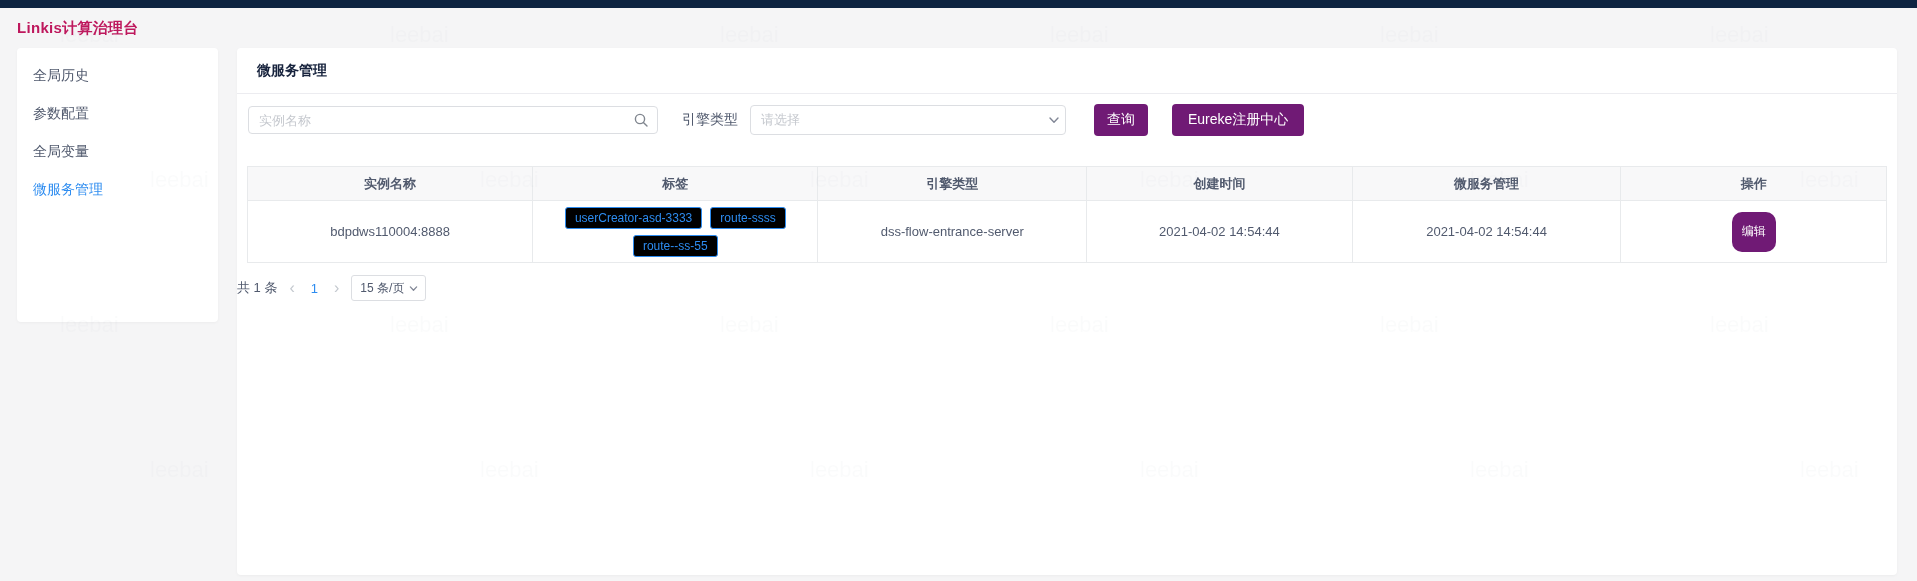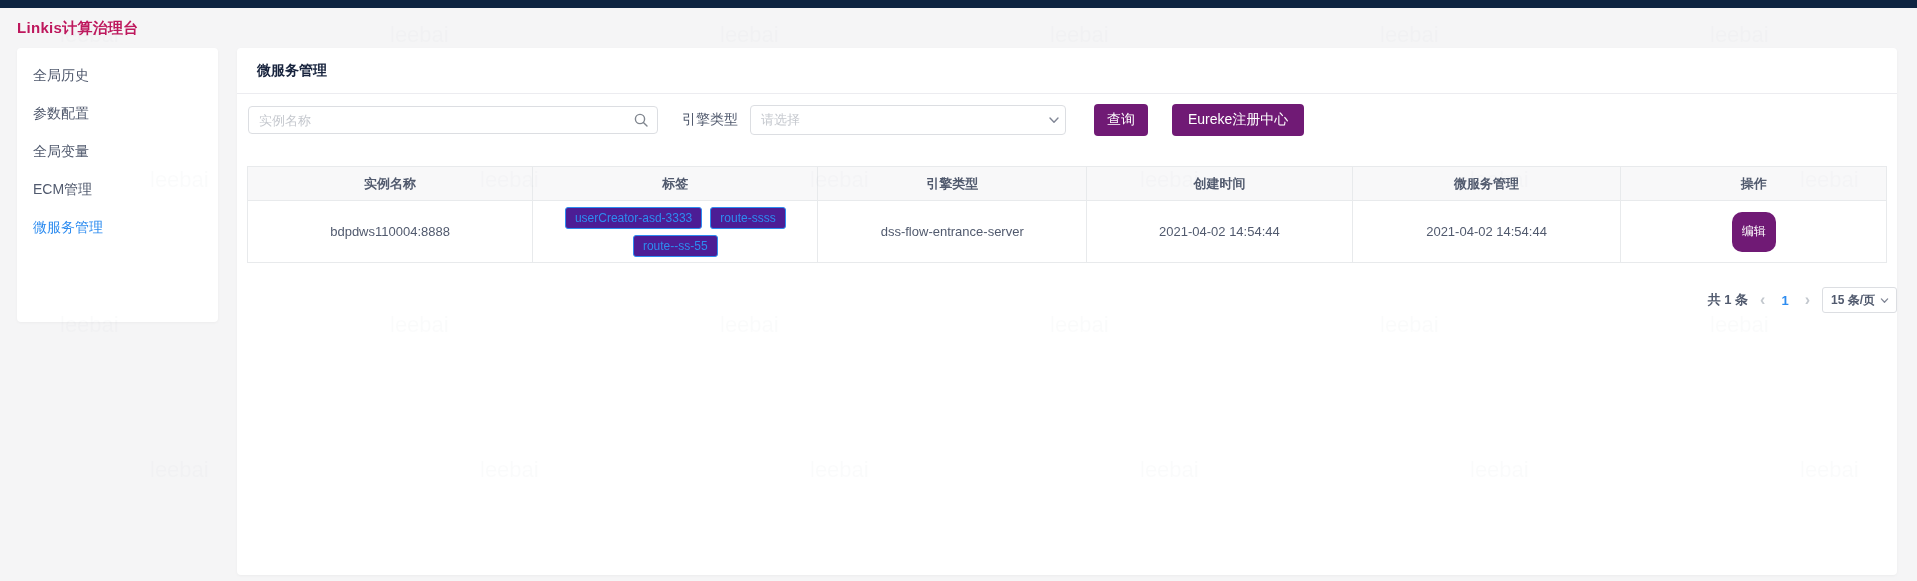--- a/index.html
+++ b/index.html
@@ -62,27 +62,27 @@
   .btn-eureka { margin-left:24px; }
 
   
   .svc-table { width:1640px; margin:30px 10px 0 10px; border-collapse:collapse; table-layout:fixed; }
   .svc-table th, .svc-table td { border:1px solid #e8eaec; text-align:center; }
   .svc-table th { height:34px; background:#f8f8f9; font-size:13px; font-weight:bold; color:#515a6e; }
   .svc-table td { height:62px; font-size:13px; color:#515a6e; }
   .tags-cell-inner { display:flex; flex-direction:column; align-items:center; gap:6px; }
   .tags-line { display:flex; gap:8px; justify-content:center; }
   .tag-chip {
-    display:inline-block; border:1px solid #2d8cf0; color:#2d8cf0; background:#4c1d95;
+    display:inline-block; border:1px solid #2d8cf0; color:#2d8cf0; background:#000000;
     border-radius:3px; font-size:12px; padding:3px 9px; line-height:14px; cursor:pointer;
   }
   .btn-edit { height:40px; font-size:12px; padding:0 10px; border-radius:10px; }
 
   
-  .pagination { margin-top:24px; display:flex; align-items:center; justify-content:flex-end; gap:10px;font-weight:bold; }
+  .pagination { margin-top:12px; display:flex; align-items:center; justify-content:flex-start; gap:10px; }
   .page-total { font-size:13px; color:#515a6e; }
   .page-arrow { font-size:16px; color:#c3c8ce; line-height:22px; cursor:pointer; padding:0 2px; }
   .page-num { font-size:13px; color:#2d8cf0; padding:0 4px; cursor:pointer; }
   .page-size-box {
     height:26px; border:1px solid #dcdee2; border-radius:3px; background:#fff;
     display:flex; align-items:center; gap:4px; padding:0 6px 0 8px; cursor:pointer;
   }
   .page-size-label { font-size:12px; color:#515a6e; white-space:nowrap; }
 
   
@@ -98,21 +98,20 @@
 <div class="topbar"></div>
 
 <div class="app-header">
   <div class="app-title">Linkis计算治理台</div>
 </div>
 
 <div class="sidebar">
   <div class="side-item">全局历史</div>
   <div class="side-item">参数配置</div>
   <div class="side-item">全局变量</div>
-  <div class="side-item">ECM管理</div>
   <div class="side-item active">微服务管理</div>
 </div>
 
 <div class="main-card">
 
   <div class="main-title-row">
     <span class="main-title">微服务管理</span>
   </div>
 
   <div class="toolbar">

